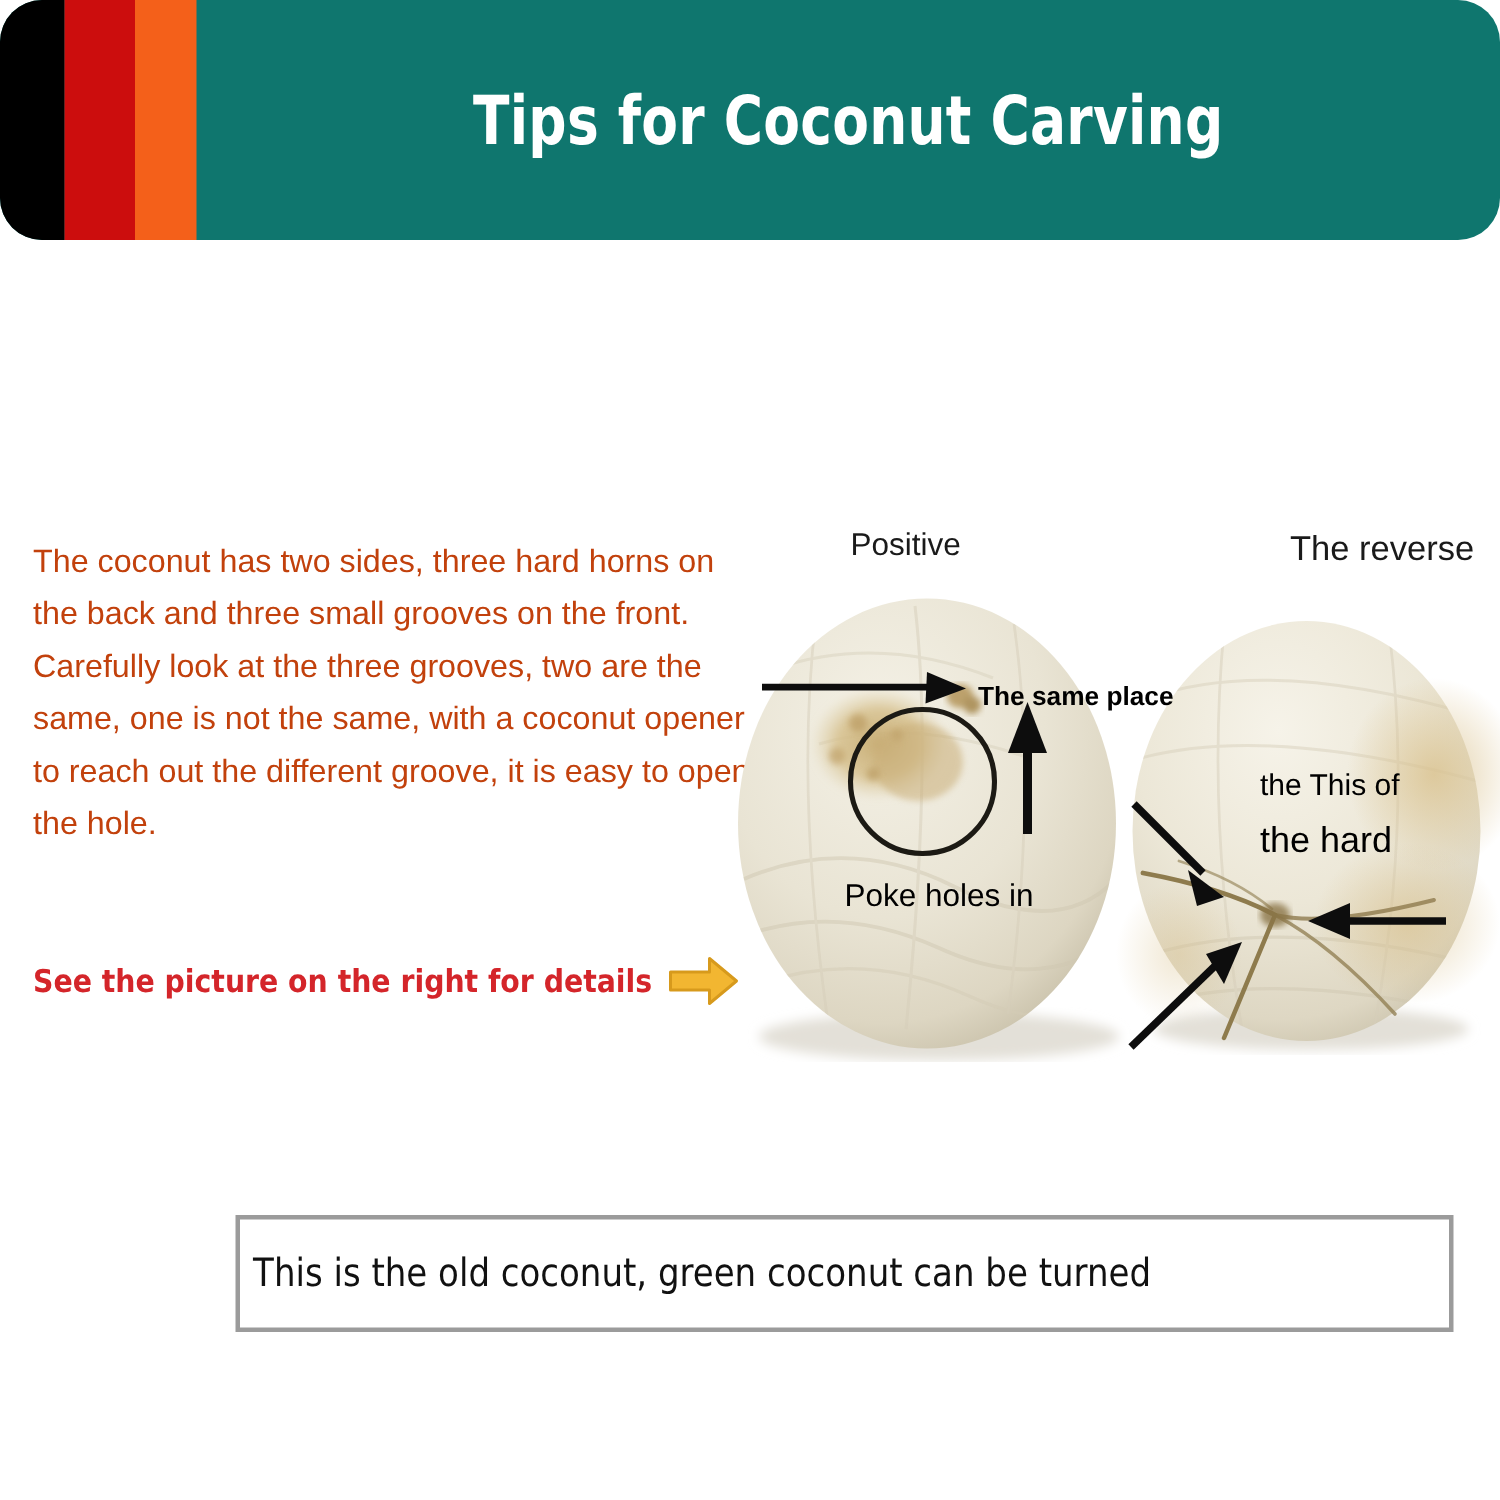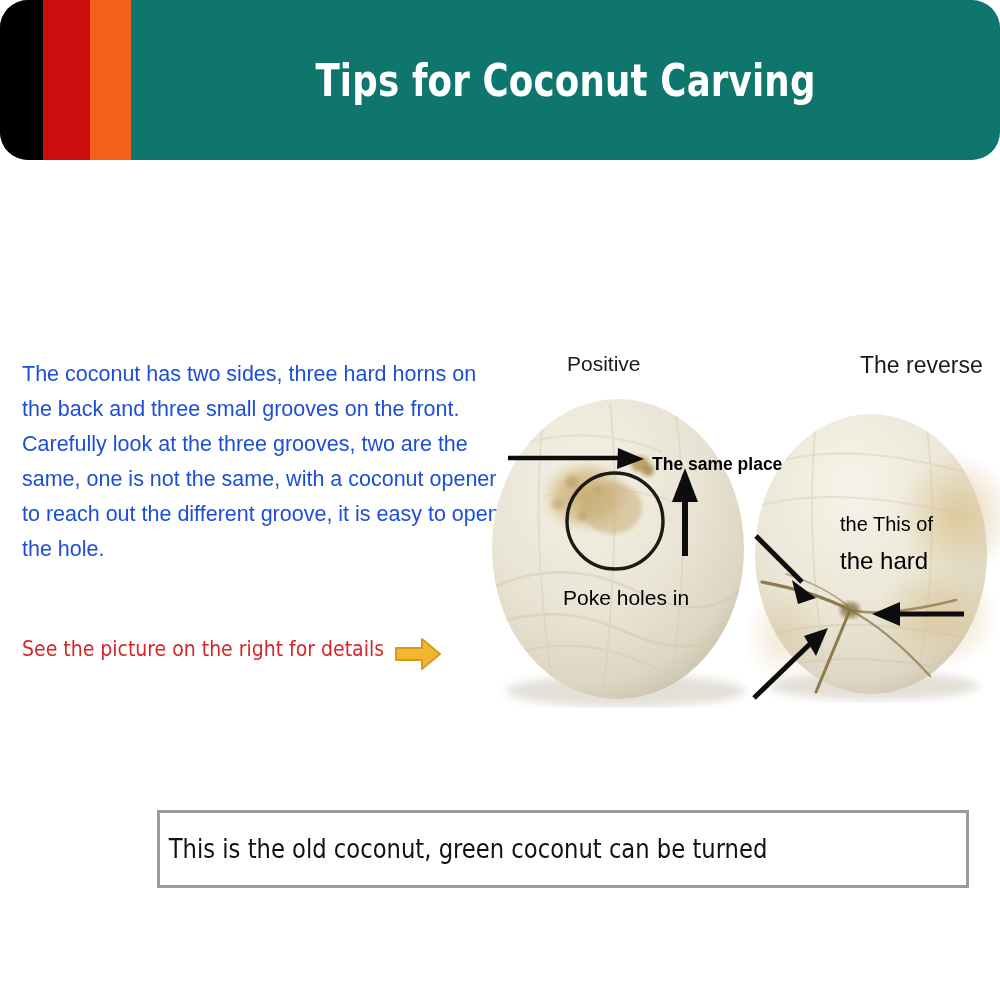--- a/index.html
+++ b/index.html
@@ -13,22 +13,22 @@
   #stripe-red{position:absolute;left:43px;top:0;width:47px;height:160px;background:#cc0d0d;}
   #stripe-orange{position:absolute;left:90px;top:0;width:41px;height:160px;background:#f4601a;}
   #header-title{position:absolute;left:131px;top:0;width:869px;height:160px;
        display:flex;align-items:center;justify-content:center;
        color:#ffffff;font-size:45px;font-weight:bold;letter-spacing:.2px;
        font-family:"DejaVu Sans Condensed","Liberation Sans Narrow","Liberation Sans",sans-serif;
        transform:scaleX(.88);transform-origin:center center;white-space:nowrap;}
 
   
   #body-text{position:absolute;left:22px;top:357px;width:480px;
-       font-size:21.5px;line-height:35px;color:#1d4ed8;}
-  #cta-row{position:absolute;left:22px;top:637px;display:flex;gap:10px;}
+       font-size:21.5px;line-height:35px;color:#c2410c;}
+  #cta-row{position:absolute;left:22px;top:637px;display:flex;align-items:center;gap:10px;font-weight:bold;}
   #cta-text{font-size:21px;color:#d4252a;white-space:nowrap;
        font-family:"DejaVu Sans Condensed","Liberation Sans",sans-serif;}
   #cta-arrow{width:48px;height:34px;display:block;}
 
   
   #photo{position:absolute;left:486px;top:386px;width:514px;height:322px;}
   #photo svg{display:block;}
 
   #lbl-positive{position:absolute;left:567px;top:352px;font-size:21px;color:#1a1a1a;}
   #lbl-reverse{position:absolute;left:812px;top:352px;font-size:23px;color:#1a1a1a;margin-left:48px;}

